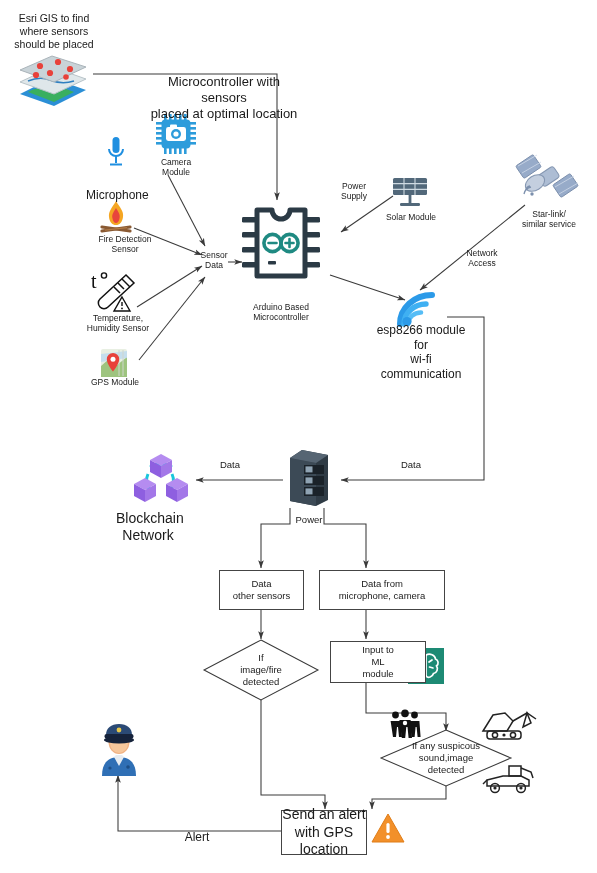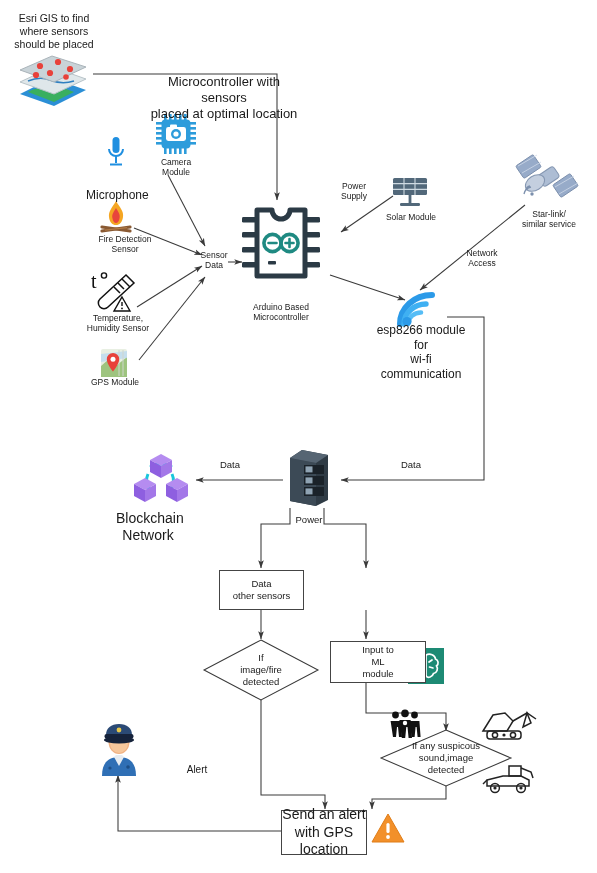--- a/index.html
+++ b/index.html
@@ -417,25 +417,27 @@
 
   <div class="lbl" style="left:116px;top:510px;width:64px;font-size:14px;">Blockchain
 Network</div>
 
   <div class="lbl" style="left:279px;top:514px;width:60px;font-size:9.5px;">Power</div>
 
   <div class="lbl" style="left:211px;top:459px;width:38px;font-size:9.5px;">Data</div>
 
   <div class="lbl" style="left:392px;top:459px;width:38px;font-size:9.5px;">Data</div>
 
-  <div class="lbl" style="left:178px;top:764px;width:38px;font-size:10px;">Alert</div>
+  <div class="lbl" style="left:178px;top:830px;width:38px;font-size:12px;">Alert</div>
 
   <div class="boxlbl" style="left:219px;top:570px;width:85px;height:40px;font-size:9.5px;">Data
 other sensors</div>
 
+  <div class="boxlbl" style="left:319px;top:570px;width:126px;height:40px;font-size:9.5px;">Data from
+microphone, camera</div>
 
   <div class="boxlbl" style="left:330px;top:641px;width:96px;height:42px;font-size:9.5px;">Input to
 ML
 module</div>
 
   <div class="boxlbl" style="left:281px;top:810px;width:86px;height:45px;font-size:14px;">Send an alert
 with GPS
 location</div>
 
   <div class="dialbl" style="left:224px;top:645px;width:74px;height:50px;font-size:9.5px;">If

